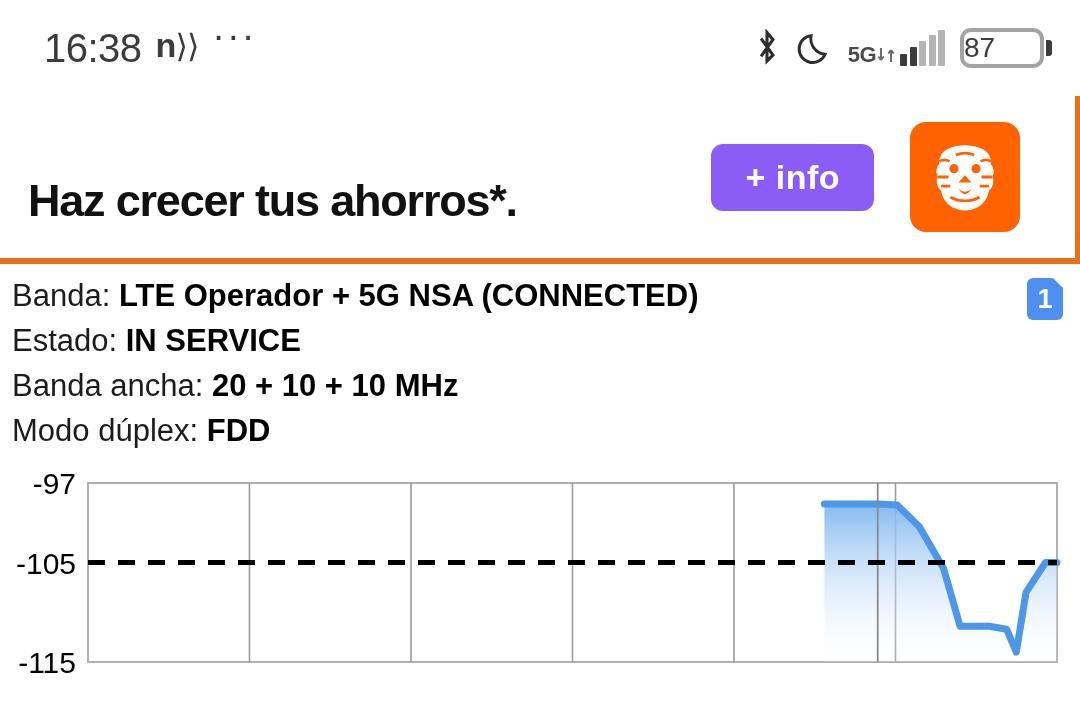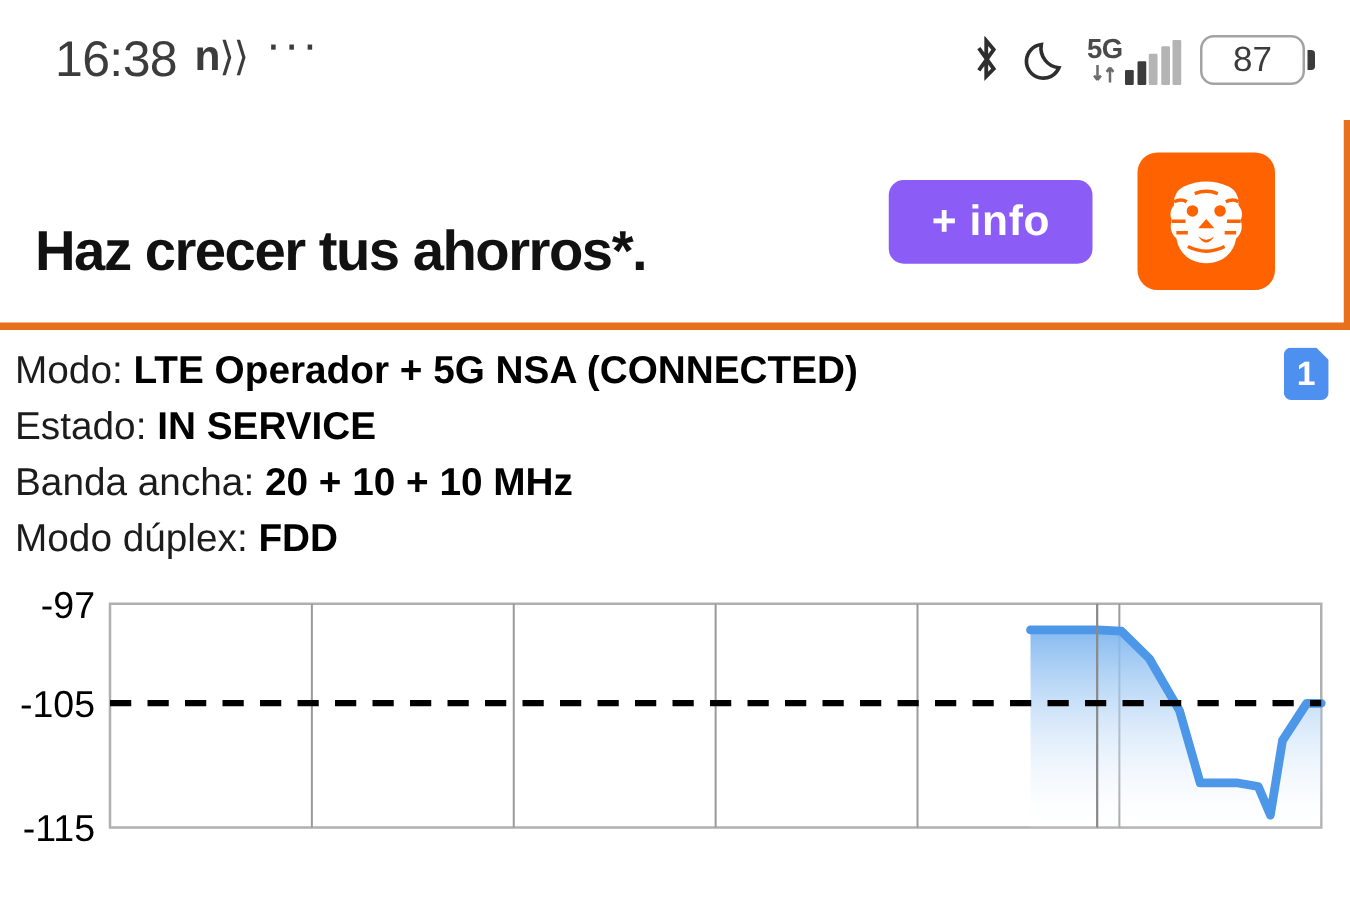--- a/index.html
+++ b/index.html
@@ -37,33 +37,33 @@
   .sb-dots {
     color: #3c3c3c;
     font-size: 38px;
     line-height: 20px;
     letter-spacing: 2px;
   }
   .sb-right { display: flex; align-items: center; gap: 15px; }
   .icon-bt { width: 30px; height: 38px; }
   .icon-moon { width: 36px; height: 38px; }
   .net-group { display: flex; align-items: flex-end; gap: 2px; }
-  .net-5g-block { display: flex; flex-direction: column; align-items: center; line-height: 1; }
+  .net-5g-block { display: flex; flex-direction: row; align-items: center; line-height: 1; }
   .net-5g-label { font-size: 22px; font-weight: bold; color: #4a4a4a; letter-spacing: -0.5px; }
   .net-arrows { width: 22px; height: 18px; }
   .bars { display: flex; align-items: flex-end; gap: 2.5px; height: 36px; }
   .bars i { display: block; width: 7px; border-radius: 1px; }
   .battery {
     display: flex; align-items: center;
   }
   .batt-body {
     width: 84px; height: 40px;
-    border: 2px solid #a3a3a3;
+    border: 4px solid #a3a3a3;
     border-radius: 11px;
-    display: flex; align-items: center; justify-content: center;
+    display: flex; align-items: center; justify-content: flex-start;
   }
   .batt-level { font-size: 28px; color: #3c3c3c; font-weight: normal; }
   .batt-cap {
     width: 6px; height: 16px;
     background: #3c3c3c;
     border-radius: 0 3px 3px 0;
     margin-left: 2px;
   }
 
   
@@ -213,21 +213,21 @@
         <path d="M24 60 h10 M66 60 h10" stroke="#ff6200" stroke-width="3"></path>
         <path d="M34 72 q16 8 32 0" stroke="#ff6200" stroke-width="3" fill="none"></path>
         <path d="M40 26 q10 -4 20 0" stroke="#ff6200" stroke-width="3" fill="none"></path>
       </g>
     </svg>
   </div>
 </div>
 
 <div class="info">
   <div class="info-row">
-    <span class="info-label">Modo:</span>
+    <span class="info-label">Banda:</span>
     <span class="info-value">LTE Operador + 5G NSA (CONNECTED)</span>
   </div>
   <div class="info-row">
     <span class="info-label">Estado:</span>
     <span class="info-value">IN SERVICE</span>
   </div>
   <div class="info-row">
     <span class="info-label">Banda ancha:</span>
     <span class="info-value">20 + 10 + 10 MHz</span>
   </div>

